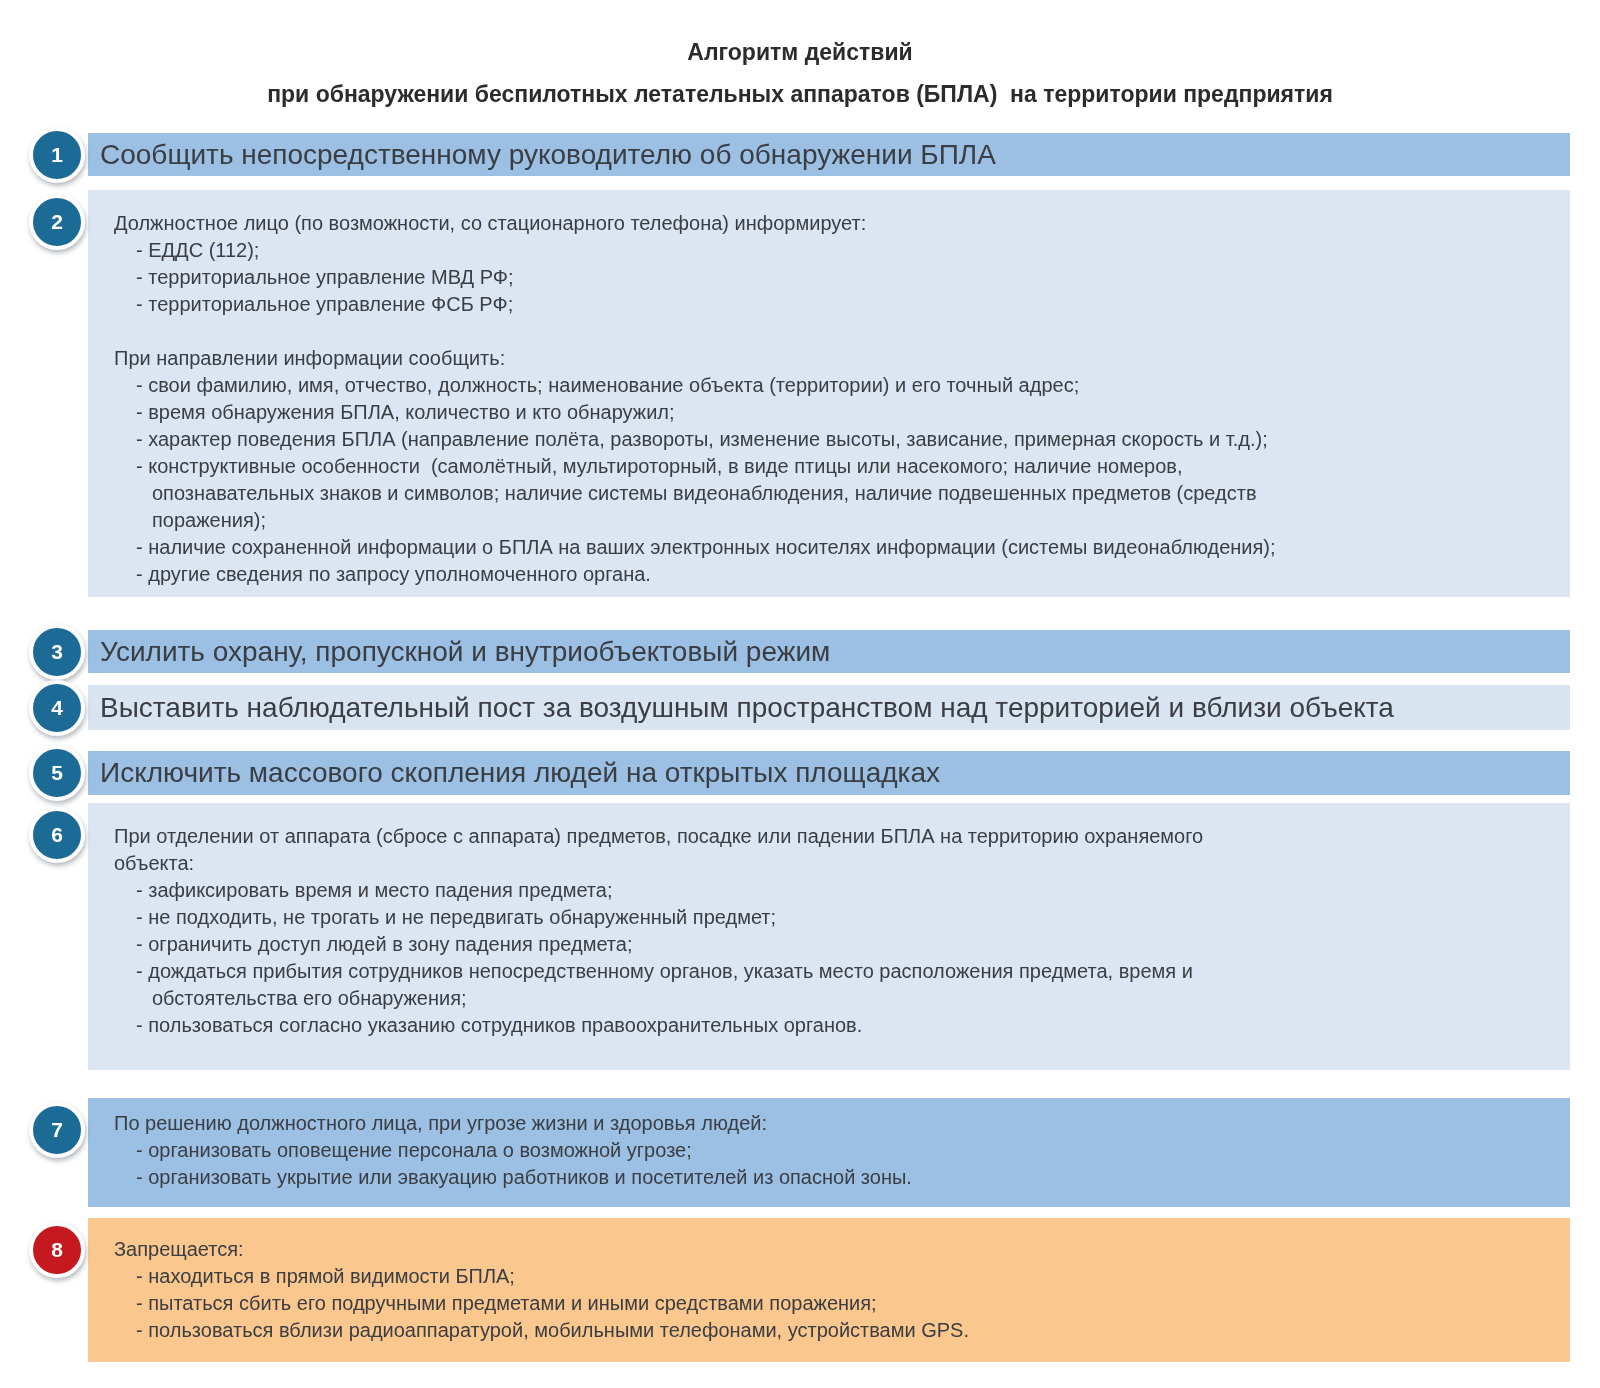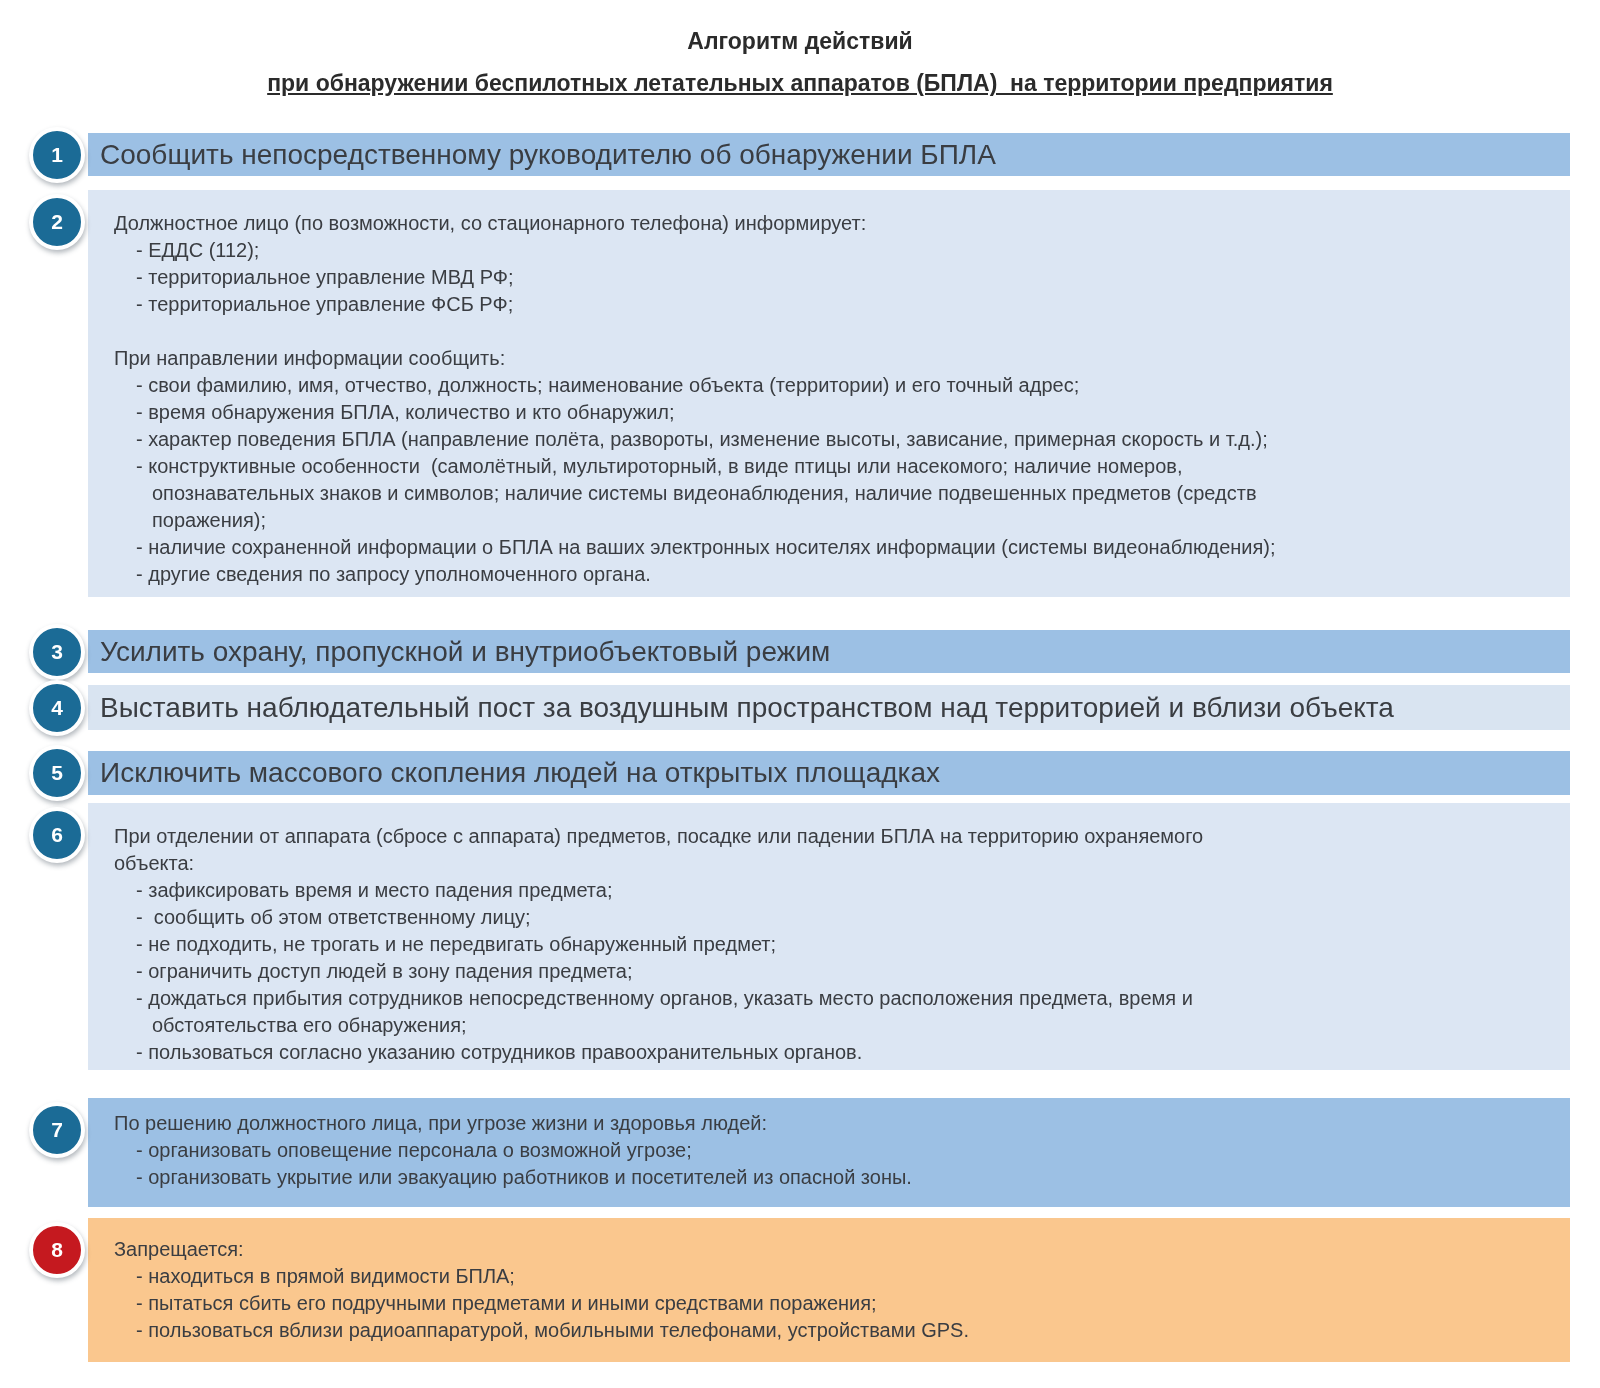--- a/index.html
+++ b/index.html
@@ -14,23 +14,24 @@
   }
   .title, .subtitle {
     position: absolute;
     left: 0;
     width: 100%;
     text-align: center;
     font-size: 23px;
     font-weight: 700;
     color: #2b2b2b;
     white-space: pre-wrap;
+    margin-top: 11px;
   }
   .title    { top: 28px; }
-  .subtitle { top: 70px; text-decoration: underline; }
+  .subtitle { top: 70px; }
 
   .step {
     position: absolute;
     left: 88px;
     width: 1482px;
     box-sizing: border-box;
   }
   .band {
     background: #9cc0e4;
     display: flex;
@@ -137,21 +138,20 @@
   </div>
 
   <div class="step block" style="top:803px;height:267px;">
     <span class="badge">
         <span>6</span>
       </span>
     <div class="lines">
       <div class="line">При отделении от аппарата (сбросе с аппарата) предметов, посадке или падении БПЛА на территорию охраняемого</div>
       <div class="line">объекта:</div>
       <div class="line d">- зафиксировать время и место падения предмета;</div>
-      <div class="line d">-  сообщить об этом ответственному лицу;</div>
       <div class="line d">- не подходить, не трогать и не передвигать обнаруженный предмет;</div>
       <div class="line d">- ограничить доступ людей в зону падения предмета;</div>
       <div class="line d">- дождаться прибытия сотрудников непосредственному органов, указать место расположения предмета, время и</div>
       <div class="line c">обстоятельства его обнаружения;</div>
       <div class="line d">- пользоваться согласно указанию сотрудников правоохранительных органов.</div>
     </div>
   </div>
 
   <div class="step block blue block7" style="top:1098px;height:109px;">
     <span class="badge">

